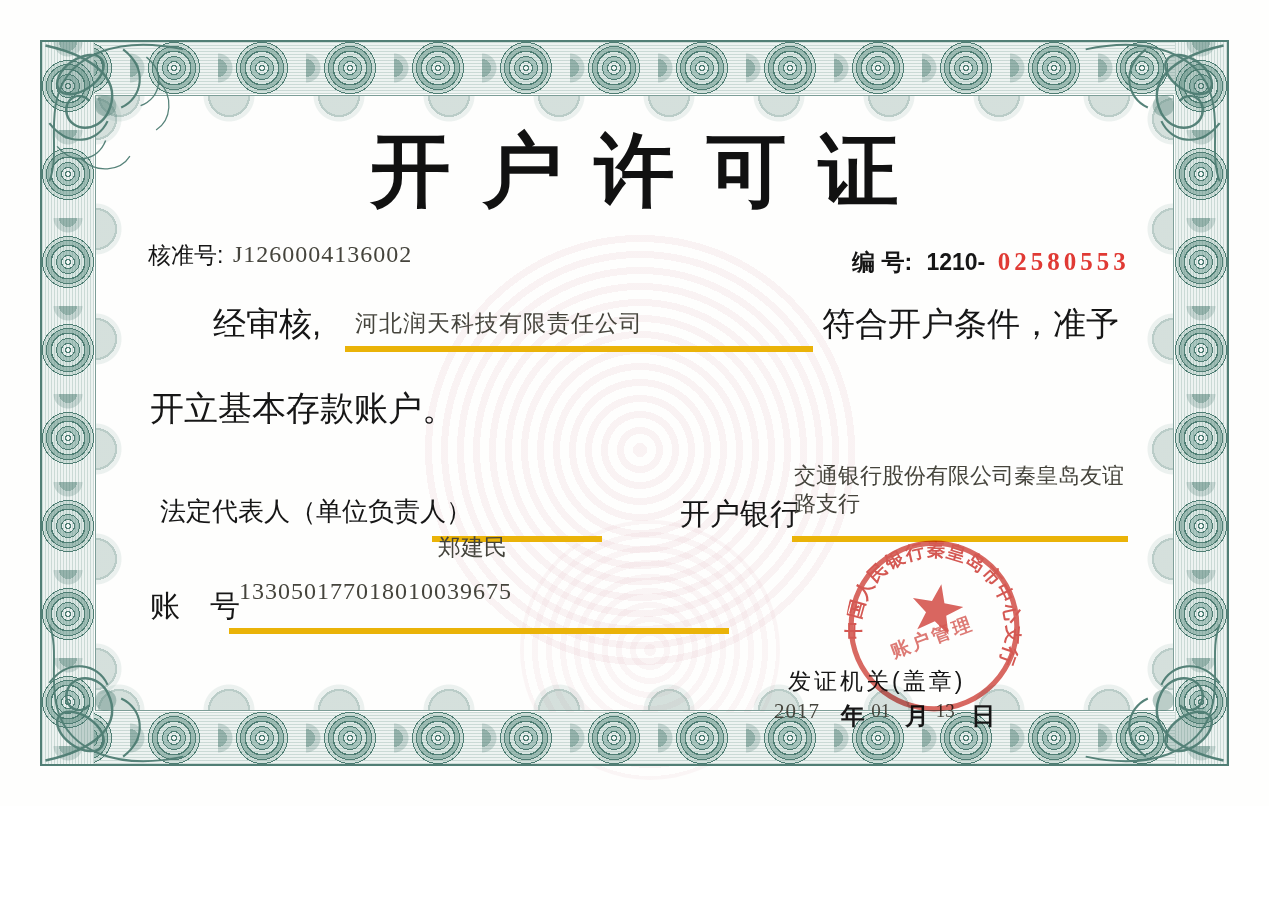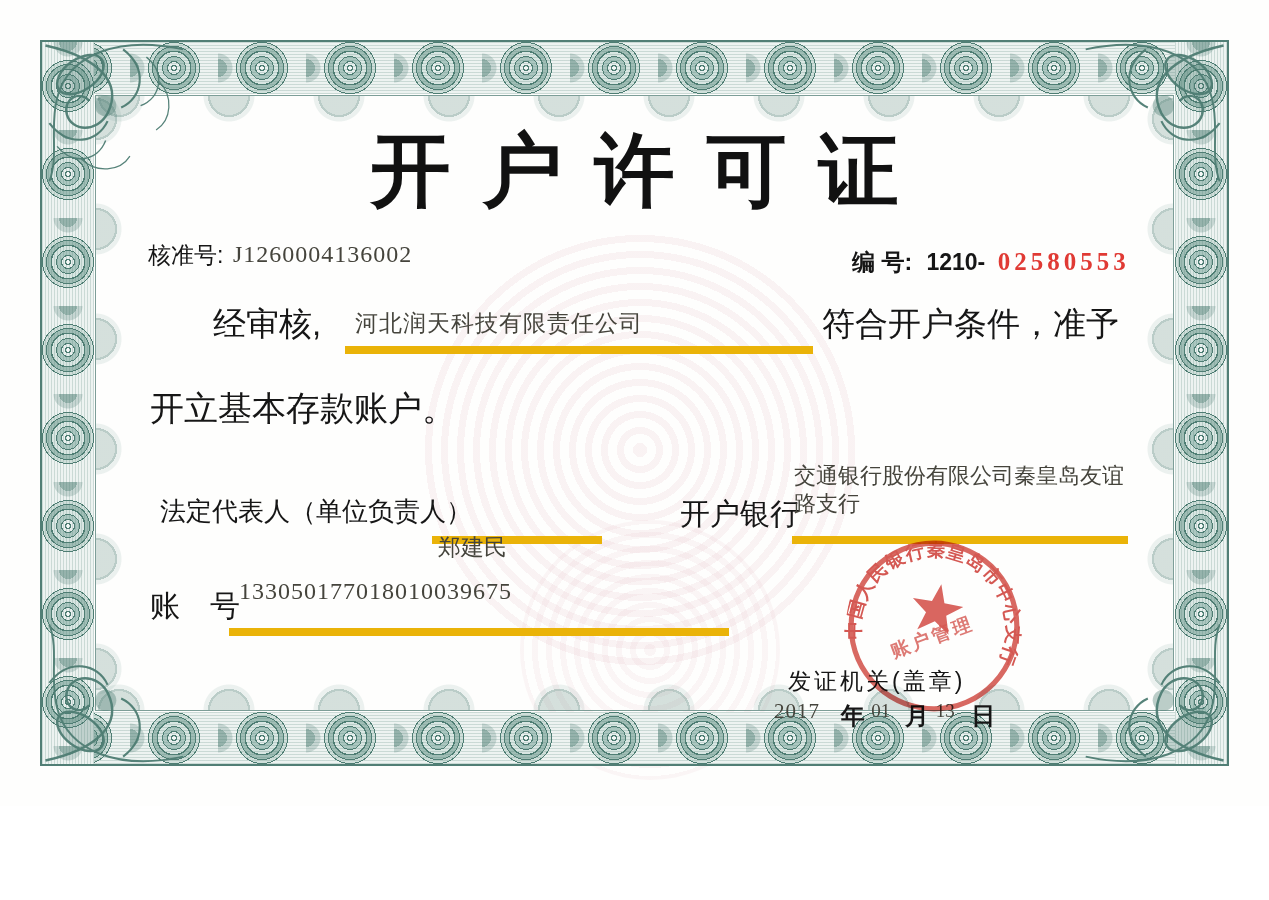--- a/index.html
+++ b/index.html
@@ -53,21 +53,21 @@
     background:repeating-radial-gradient(circle, rgba(219,166,177,.13) 0 7px, rgba(255,255,255,0) 7px 16px);}
   .wm-low{left:520px;top:520px;width:260px;height:260px;
     background:repeating-radial-gradient(circle, rgba(219,166,177,.10) 0 6px, rgba(255,255,255,0) 6px 14px);}
 
   
   .lbl{position:absolute;color:#161616;font-weight:400;white-space:nowrap;}
   .val{position:absolute;color:#45443c;font-family:"Liberation Serif",serif;white-space:nowrap;}
   .page-title{position:absolute;left:0;right:0;top:118px;text-align:center;
     font-size:80px;font-weight:900;color:#111;letter-spacing:32px;text-indent:32px;
     font-family:"Liberation Sans",sans-serif;}
-  .underline{position:absolute;border-bottom:8px solid #eab308;}
+  .underline{position:absolute;border-bottom:6px solid #eab308;}
   .serial-red{color:#e03a34;font-weight:700;letter-spacing:4px;font-family:"Liberation Serif",serif;}
 
   
   .stamp{position:absolute;left:846px;top:538px;width:176px;height:176px;
     transform:rotate(10deg);mix-blend-mode:multiply;opacity:.92;pointer-events:none;}
 </style>
 </head>
 <body>
 
 <div class="paper">

